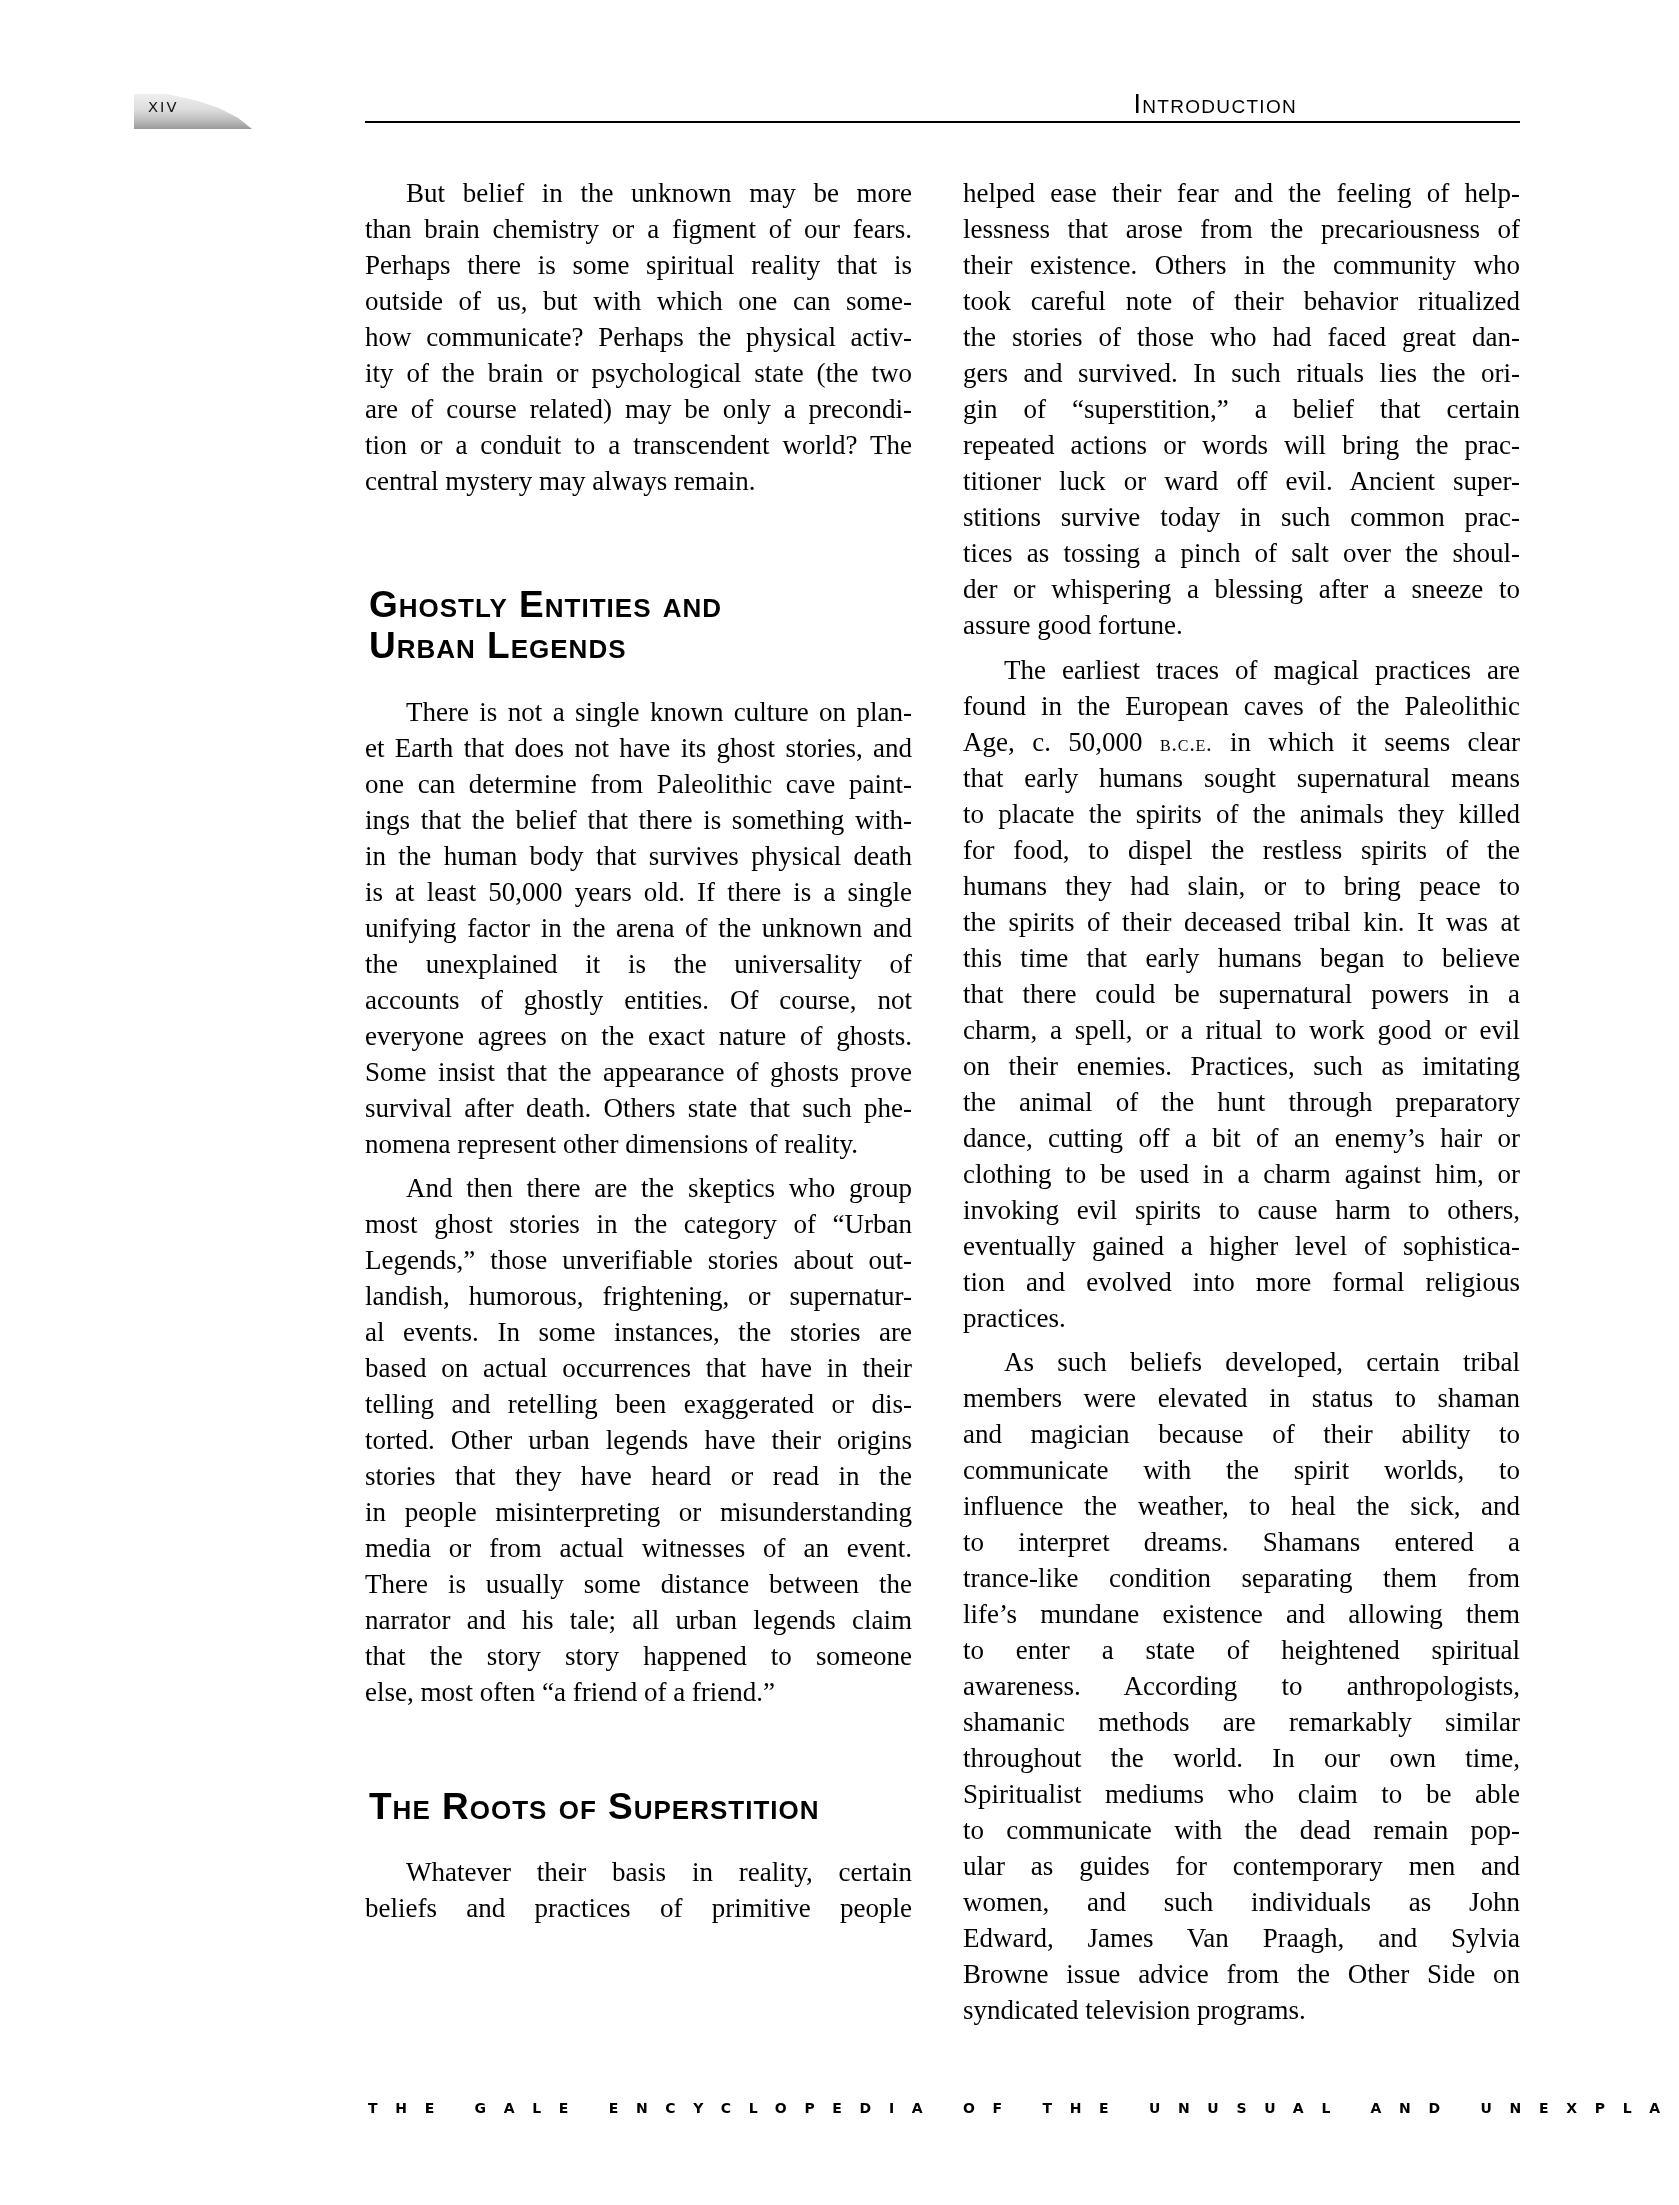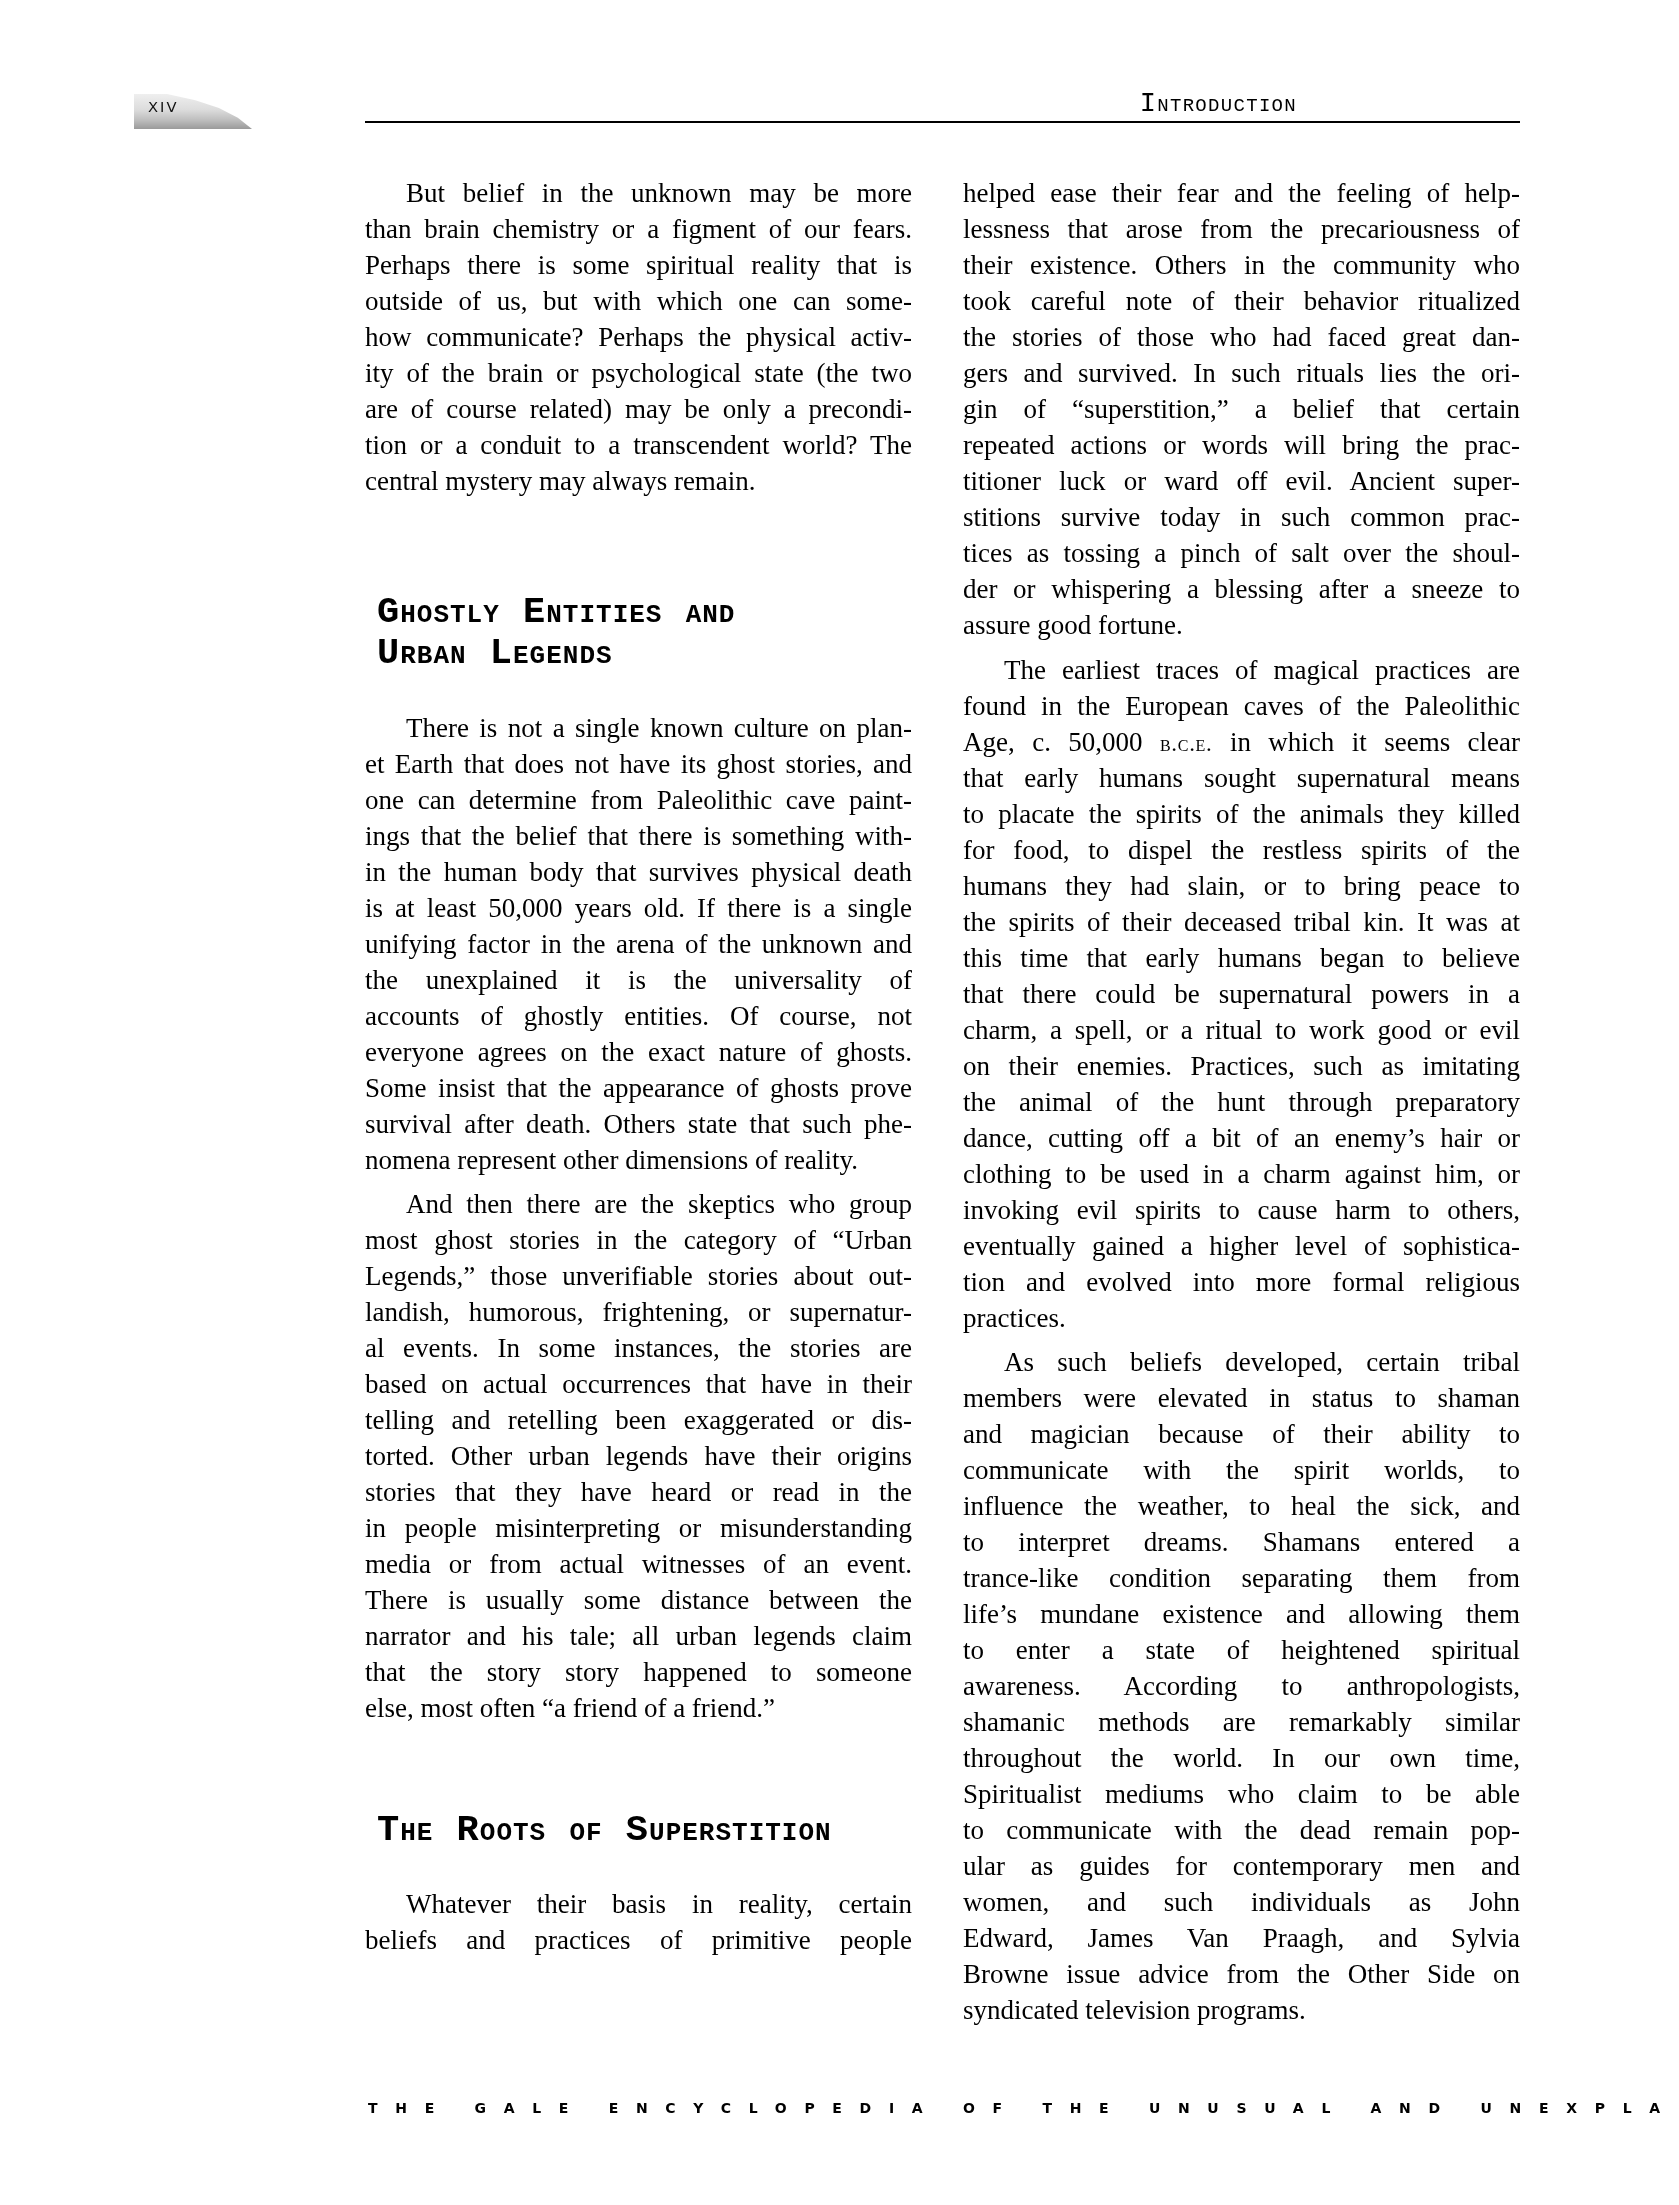--- a/index.html
+++ b/index.html
@@ -11,35 +11,35 @@
     background: linear-gradient(180deg, #efefef 0%, #dcdcdc 45%, #bdbdbd 75%, #9a9a9a 100%);
     clip-path: polygon(0 0, 28% 0, 52% 18%, 72% 40%, 88% 68%, 100% 100%, 0 100%);
   }
   .folio-num {
     position: absolute; left: 148px; top: 98px;
     font-family: "DejaVu Sans", sans-serif; font-size: 14.7px; letter-spacing: 2px; color: #111;
   }
   .header-rule { position: absolute; left: 365px; top: 121px; width: 1155px; height: 2px; background: #000; }
   .running-head {
     position: absolute; right: 162px; top: 89px;
-    font-family: Liberation Mono, monospace; font-variant: small-caps; font-size: 27px; letter-spacing: 1.3px; margin-left: 24px;
+    font-family: Liberation Sans, sans-serif; font-variant: small-caps; font-size: 27px; letter-spacing: 1.3px; margin-left: 24px;
   }
 
   .col { position: absolute; top: 175px; font-family: "Liberation Serif", serif; font-size: 27px; line-height: 36px; }
   .col-left { left: 365px; width: 547px; }
   .col-right { left: 963px; width: 557px; }
 
   .para { margin: 0 0 8.7px 0; }
   .line { display: block; height: 36px; white-space: nowrap; text-align: justify; text-align-last: justify; }
   .line.last { text-align: left; text-align-last: left; }
   .line.indent { padding-left: 41px; }
 
   .heading {
-    font-family: Liberation Mono, monospace; font-variant: small-caps; font-size: 37px; line-height: 41px;
-    letter-spacing: 1px; margin: 12px;
+    font-family: Liberation Sans, sans-serif; font-variant: small-caps; font-size: 37px; line-height: 41px;
+    letter-spacing: 1px; margin: 4px;
   }
   .heading .hl { display: block; white-space: nowrap; }
 
   .sc { font-variant: small-caps; font-size: 23px; letter-spacing: 0.7px; }
 
   .footer {
     position: absolute; left: 368px; top: 2100px; width: 1136px;
     font-family: "DejaVu Sans", sans-serif; font-weight: bold; font-size: 14px;
     letter-spacing: 17.7px; white-space: nowrap; text-transform: uppercase;
   }

